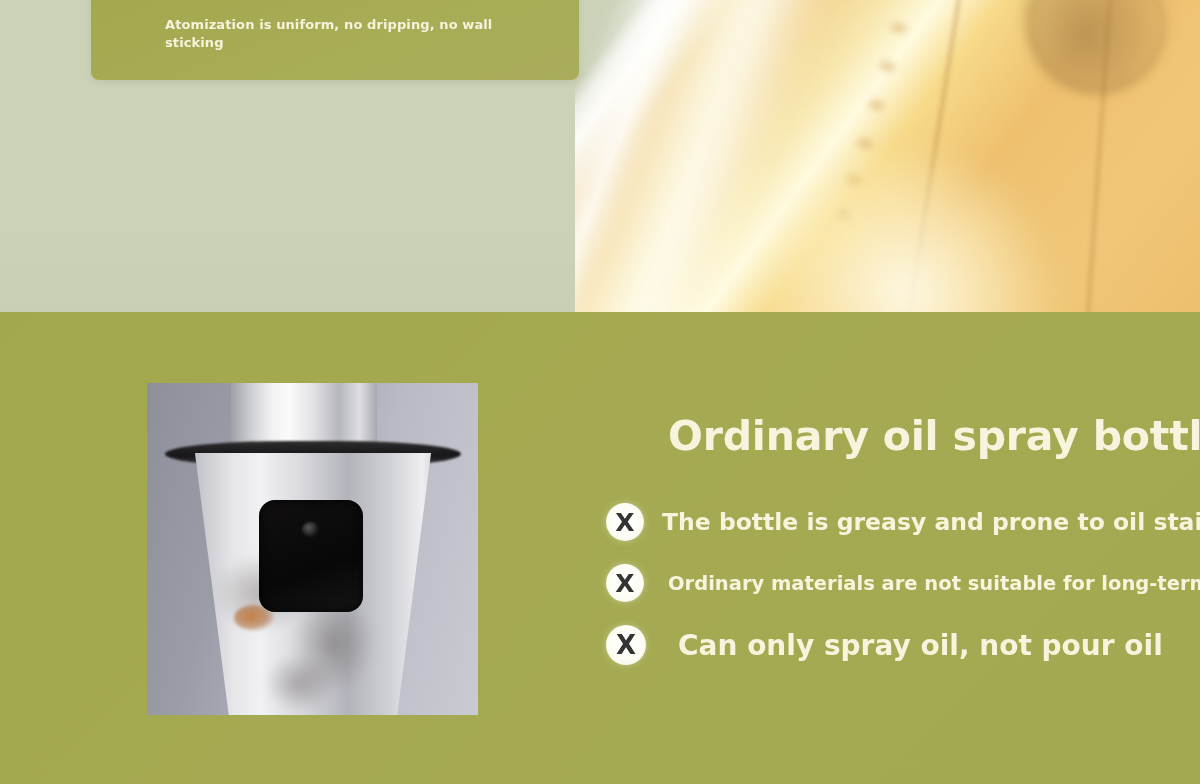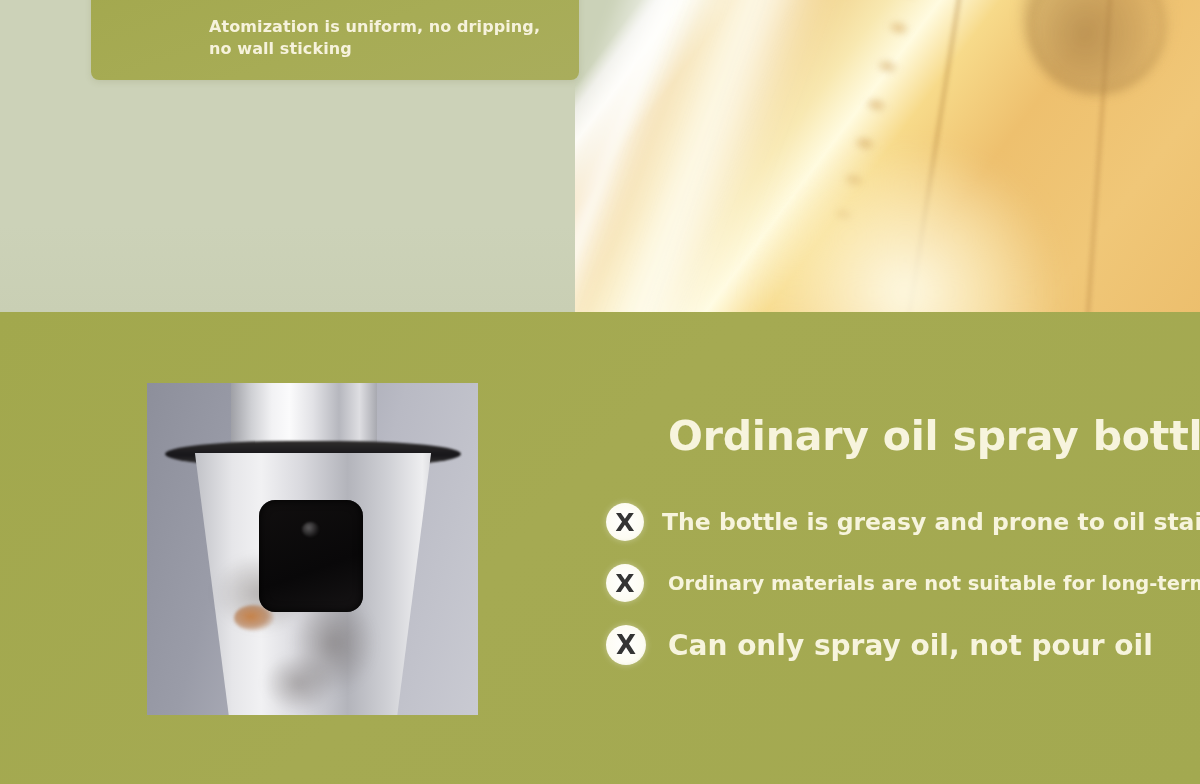--- a/index.html
+++ b/index.html
@@ -157,26 +157,25 @@
     width: 488px;
     height: 104px;
     background: linear-gradient(160deg, #a3a84e 0%, #a7ac55 55%, #a9ad5c 100%);
     border-radius: 0 0 8px 8px;
     box-shadow: 0 2px 6px rgba(120,128,80,0.18);
     box-sizing: border-box;
     padding: 40px 18px 0 74px;
   }
   .callout-text {
     color: #f6f2dc;
-    font-size: 16px;
+    font-size: 13px;
     font-weight: bold;
     line-height: 1.38;
     letter-spacing: 0.1px;
     max-width: 360px;
-    margin-left: 44px;
   }
 
   
   .bottom-panel {
     position: absolute;
     left: 0;
     top: 312px;
     width: 1200px;
     height: 472px;
     background: linear-gradient(135deg, #a2a84d 0%, #a5aa52 45%, #a3a950 100%);
@@ -319,21 +318,21 @@
     line-height: 1;
     box-shadow: 0 0 6px rgba(255,255,255,0.35);
   }
   .bullet-text {
     color: #f7f4dd;
     font-weight: bold;
     white-space: nowrap;
   }
   .bullet-row.size-lg .bullet-text { font-size: 23.5px; margin-left: 18px; }
   .bullet-row.size-sm .bullet-text { font-size: 19.5px; margin-left: 24px; }
-  .bullet-row.size-xl .bullet-text { font-size: 28px; margin-left: 22px; }
+  .bullet-row.size-xl .bullet-text { font-size: 28px; margin-left: 32px; }
   .bullet-row.size-xl .x-badge { width: 40px; height: 40px; font-size: 26px; }
 </style>
 </head>
 <body>
 
 <div class="poster">
 
   <div class="top-section">
 
     <div class="hero-photo">

